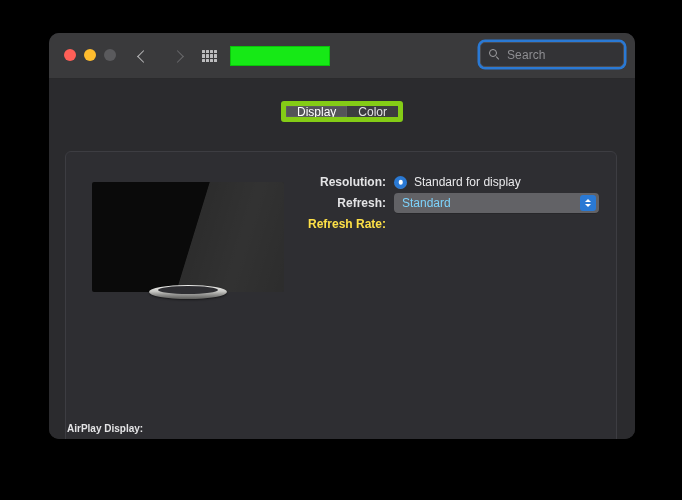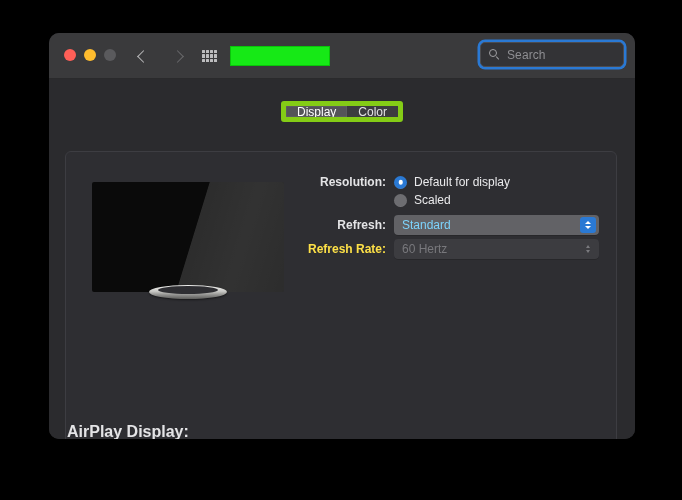--- a/index.html
+++ b/index.html
@@ -373,21 +373,21 @@
 
   
   .airplay-row {
     position: absolute;
     left: 18px;
     top: 344px;
     display: flex;
     align-items: center;
   }
   .airplay-label {
-    font-size: 16px;
+    font-size: 10px;
     color: #e4e4e6;
     font-weight: 600;
   }
   .popup.airplay { width: 218px; }
 </style>
 </head>
 <body>
 
 <div class="screen">
 
@@ -451,48 +451,37 @@
           </div>
           <div class="monitor-stand"></div>
           <div class="monitor-stand-inner"></div>
         </div>
 
         <div class="form">
 
           <div class="row">
             <span class="row-label">Resolution:</span>
             <span class="radio on"></span>
-            <span class="radio-label">Default for display</span>
+            <span class="radio-label">Standard for display</span>
           </div>
 
-          <div class="radio-row2">
-            <span class="radio"></span>
-            <span class="radio-label">Scaled</span>
-          </div>
 
           <div class="row">
             <span class="row-label">Refresh:</span>
             <div class="popup">
               <span class="popup-value">Standard</span>
               <span class="stepper">
                 <span class="arrow-up"></span>
                   <span class="arrow-dn"></span>
               </span>
             </div>
           </div>
 
           <div class="row">
             <span class="row-label dim">Refresh Rate:</span>
-            <div class="popup disabled">
-              <span class="popup-value">60 Hertz</span>
-              <span class="stepper">
-                <span class="arrow-up"></span>
-                  <span class="arrow-dn"></span>
-              </span>
-            </div>
           </div>
 
         </div>
       </div>
 
       <div class="airplay-row">
         <span class="airplay-label">AirPlay Display:</span>
       </div>
 
     </div>

